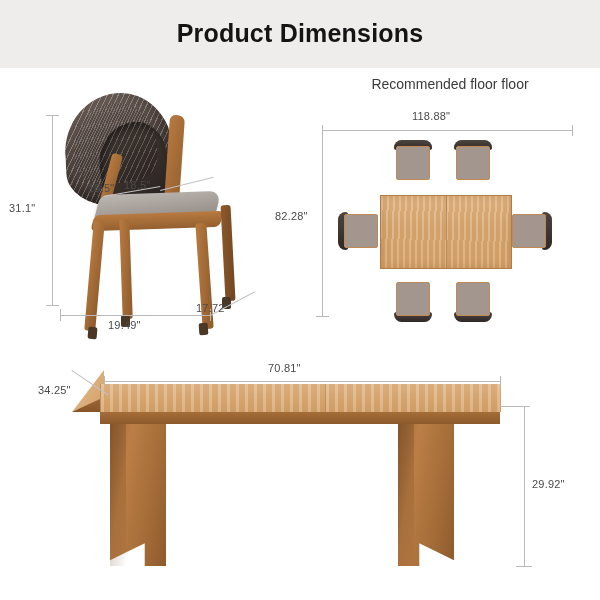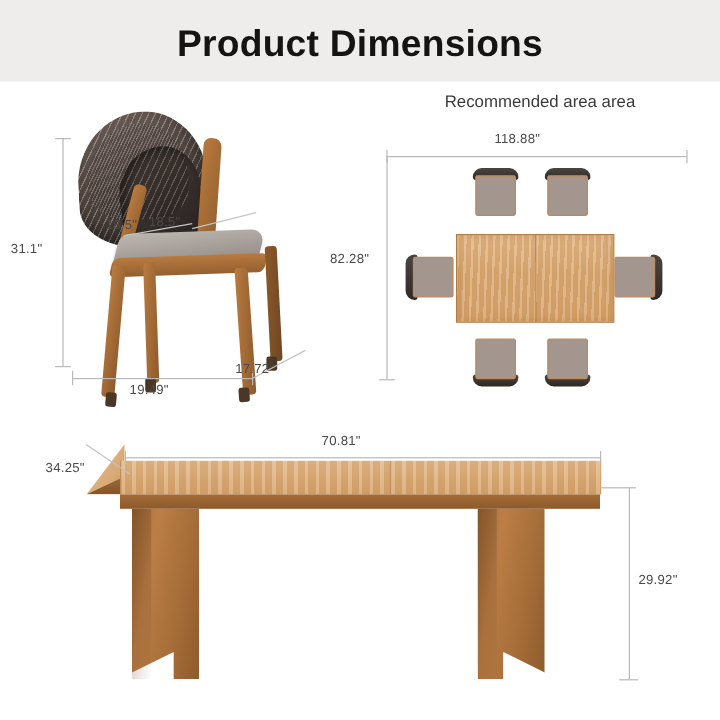--- a/index.html
+++ b/index.html
@@ -12,21 +12,21 @@
   .page{position:absolute;inset:0;}
 
   
   .header{
     position:absolute;left:0;top:0;width:600px;height:68px;
     background:#efecec;
   }
   .header-title{
     position:absolute;left:0;top:19px;width:600px;
     text-align:center;
-    font-size:31px;font-weight:bold;color:#141414;
+    font-size:25px;font-weight:bold;color:#141414;
     letter-spacing:.2px;
   }
 
   
   .dim-label{
     position:absolute;
     font-size:11px;color:#4a4a4a;white-space:nowrap;
     letter-spacing:.2px;
   }
   .dline-v{position:absolute;width:1px;background:#b9b9b9;}
@@ -230,21 +230,21 @@
     <div class="dline-diag" style="left:210px;top:247px;width:50px;transform:rotate(-28deg);"></div>
     <div class="dim-label" style="left:196px;top:234px;">17.72"</div>
 
     <div class="dline-diag" style="left:103px;top:128px;width:58px;transform:rotate(-10deg);"></div>
     <div class="dim-label" style="left:88px;top:114px;">18.5"</div>
     <div class="dline-diag" style="left:160px;top:122px;width:55px;transform:rotate(-14deg);"></div>
     <div class="dim-label" style="left:124px;top:111px;">18.5"</div>
   </div>
 
   <div class="floor-panel">
-    <div class="floor-title">Recommended area area</div>
+    <div class="floor-title">Recommended floor floor</div>
 
     <div class="dim-label" style="left:112px;top:42px;">118.88"</div>
     <div class="dline-h" style="left:22px;top:62px;width:250px;"></div>
     <div class="tick-v" style="left:22px;top:57px;height:11px;"></div>
     <div class="tick-v" style="left:272px;top:57px;height:11px;"></div>
 
     <div class="dline-v" style="left:22px;top:62px;height:186px;"></div>
     <div class="tick-h" style="left:16px;top:248px;width:13px;"></div>
     <div class="dim-label" style="left:-25px;top:142px;">82.28"</div>
 

